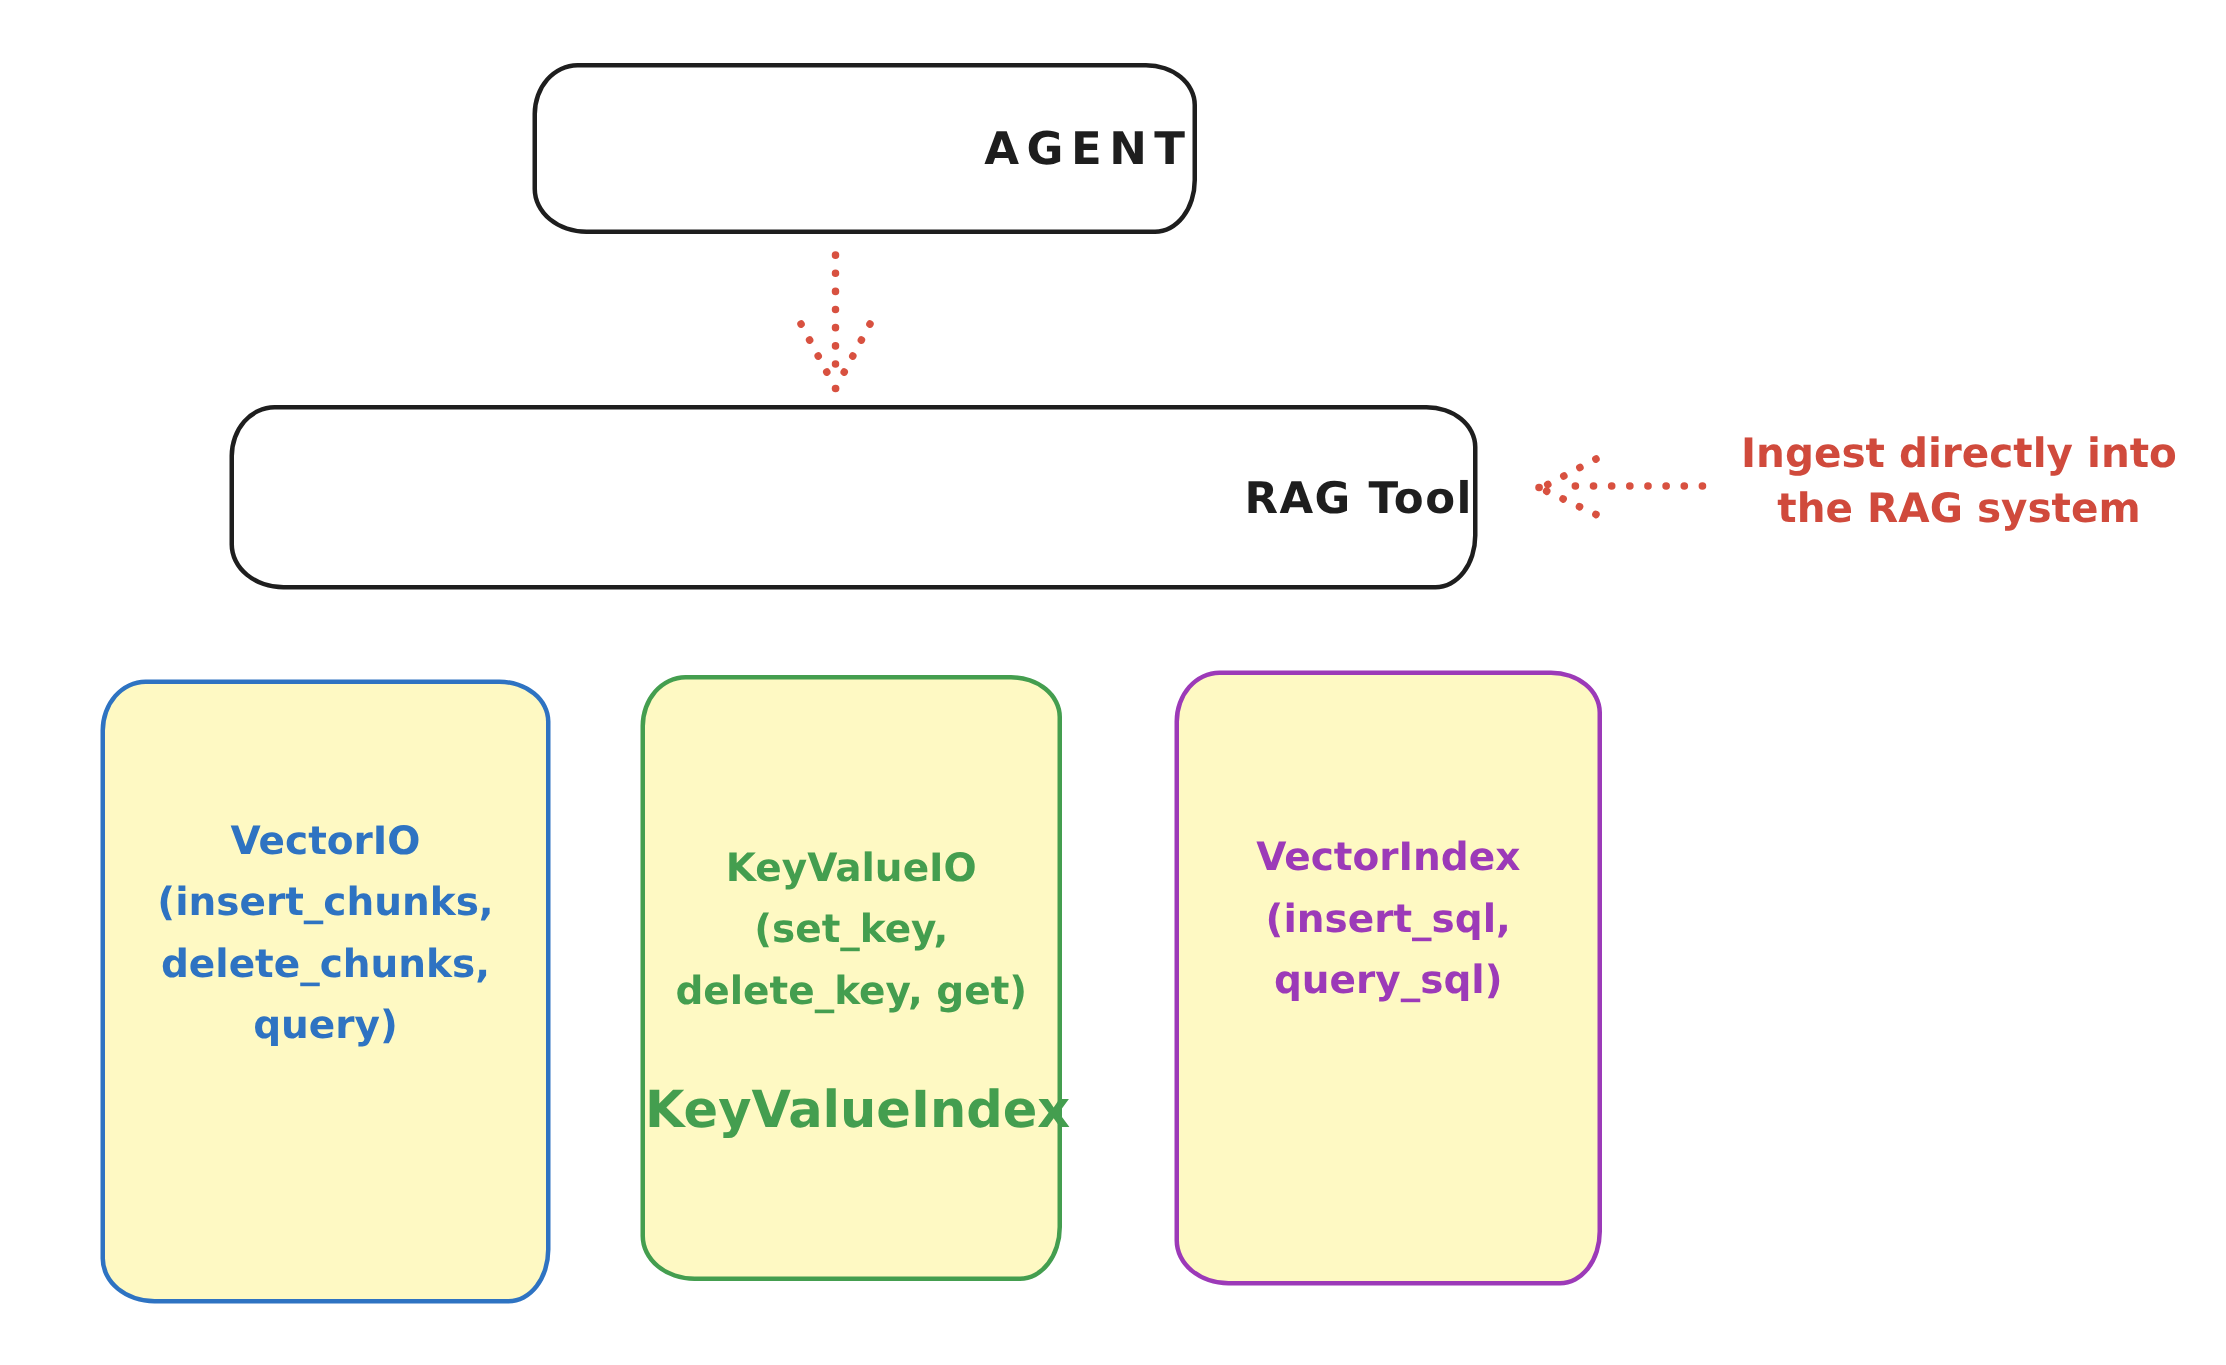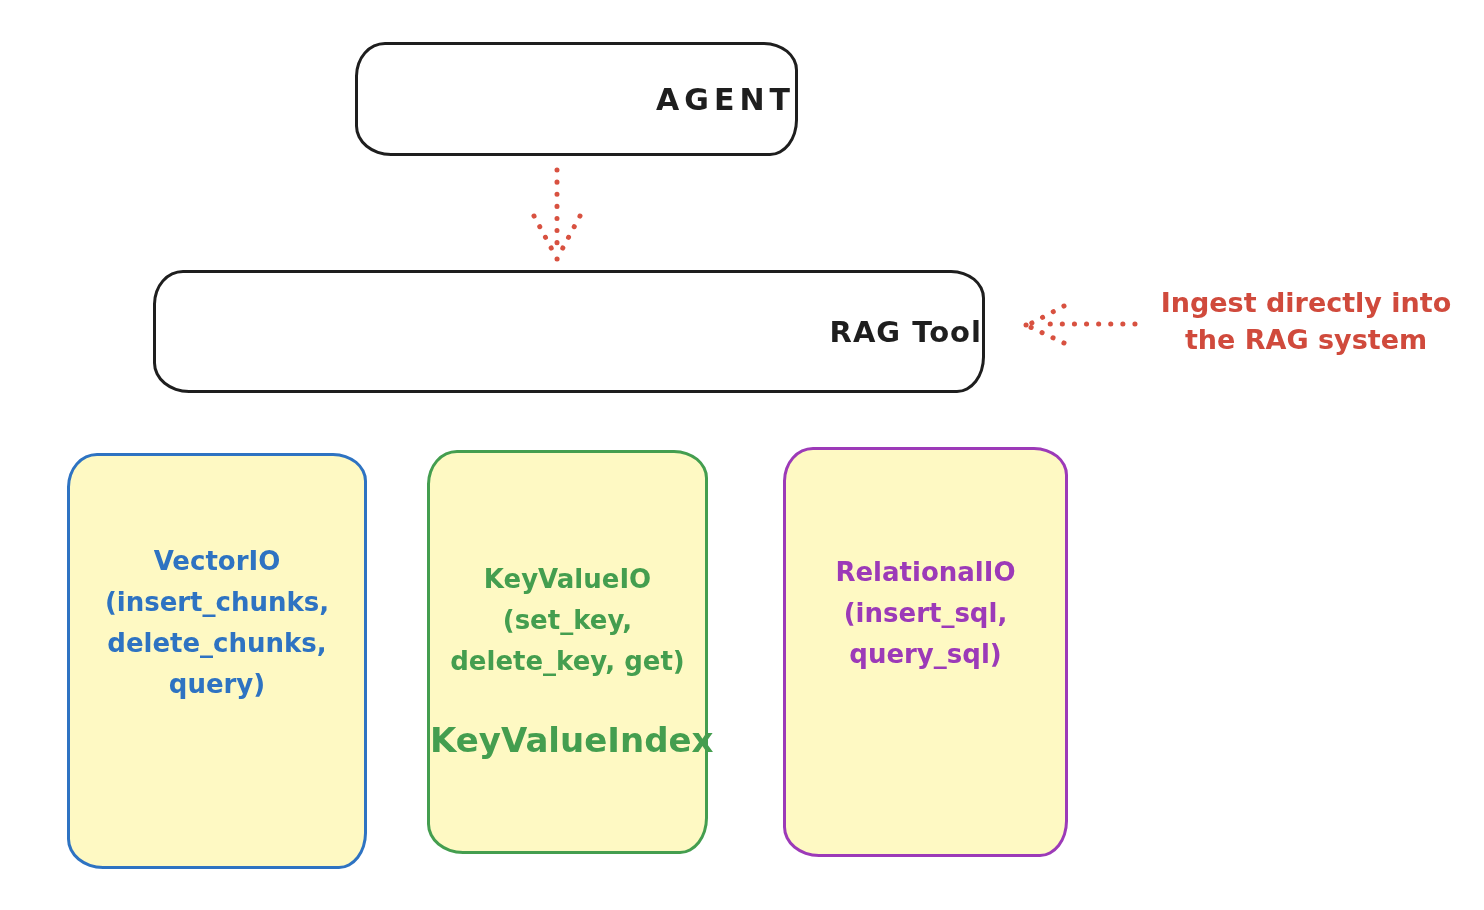--- a/index.html
+++ b/index.html
@@ -125,21 +125,21 @@
     <div class="title-block">
       <div>KeyValueIO</div>
       <div>(set_key,</div>
       <div>delete_key, get)</div>
     </div>
     <div class="index-label">KeyValueIndex</div>
   </div>
 
   <div class="storage storage-relational sketch">
     <div class="title-block">
-      <div>RelationalIO</div>
+      <div>VectorIndex</div>
       <div>(insert_sql,</div>
       <div>query_sql)</div>
     </div>
   </div>
 
   <svg id="arrow-layer" width="1484" height="910" viewBox="0 0 1484 910">
 
     <g>
       <path class="dotted-arrow" d="M557,170 L557,254"></path>
       <path class="dotted-arrow" d="M534,216 L556,257"></path>

